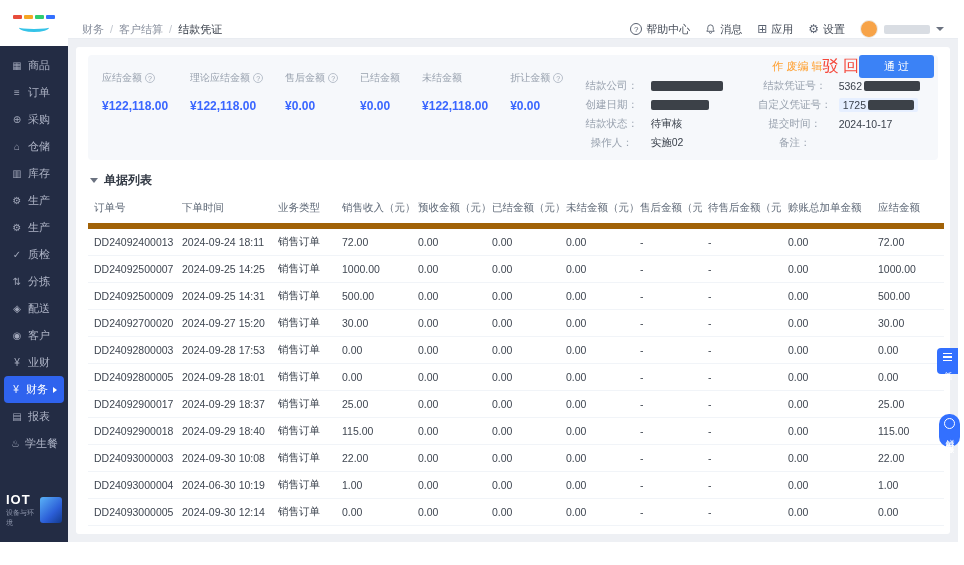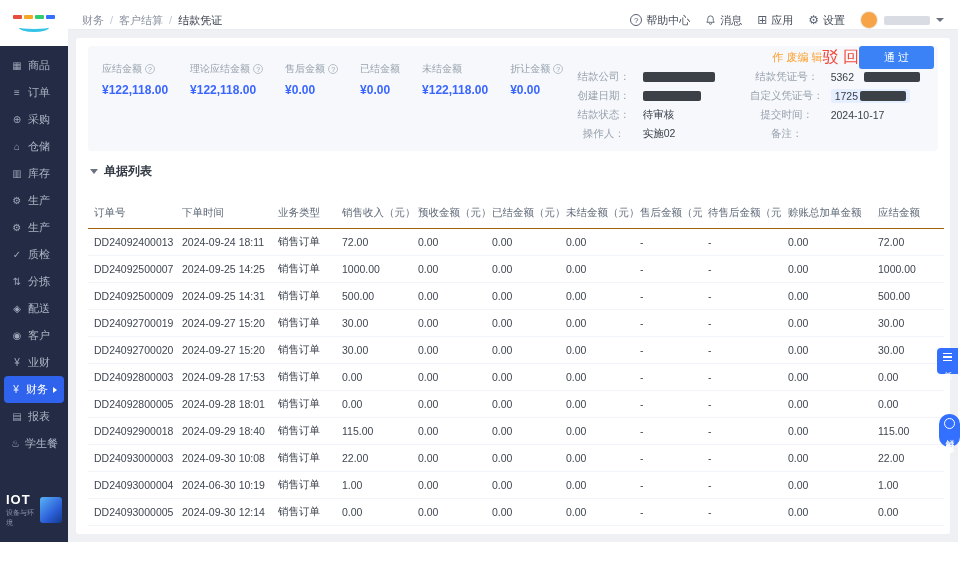--- a/index.html
+++ b/index.html
@@ -61,45 +61,45 @@
   .card{position:relative;background:#fff;border-radius:3px;height:100%;padding:8px 12px;overflow:hidden}
 
   
   .panel{position:relative;background:#f6f8fb;border-radius:4px;padding:12px 14px 10px;display:flex;min-height:74px}
   .stats{display:flex;gap:22px;align-items:flex-start;padding-top:4px}
   .stat{display:flex;flex-direction:column}
   .stat-label{font-size:10px;color:#98a1ae;display:flex;align-items:center;gap:3px;white-space:nowrap}
   .info-i{width:10px;height:10px;border:1px solid #b9c0cb;border-radius:50%;color:#9aa3b0;
     font-size:7px;display:inline-flex;align-items:center;justify-content:center;cursor:pointer}
   .info-i::after{content:"?"}
-  .stat-value{font-size:12px;font-weight:700;color:#3a66ff;margin-top:7px;white-space:nowrap}
+  .stat-value{font-size:12px;font-weight:700;color:#3a66ff;margin-top:14px;white-space:nowrap}
 
   .info{margin-left:auto;display:grid;grid-template-columns:auto auto;column-gap:30px;row-gap:5px;
     font-size:10.5px;padding-top:12px;padding-right:4px}
   .ifield{display:flex;align-items:center;white-space:nowrap}
   .ilabel{display:inline-block;min-width:74px;text-align:center;color:#98a1ae}
   .ifield.wide .ilabel{min-width:84px}
-  .ival{color:#3b424d;margin-left:2px;display:inline-flex;align-items:center;gap:10px}
+  .ival{color:#3b424d;margin-left:2px;display:inline-flex;align-items:center;gap:2px}
   .blur{display:inline-block;height:10px;border-radius:2px;background:#3c4148}
   .blur.b1{width:72px}.blur.b2{width:58px}.blur.b3{width:56px}.blur.b4{width:46px}
   .chip{background:#e6efff;border-radius:2px;padding:1px 4px;display:inline-flex;align-items:center;gap:2px;color:#3b424d}
 
   .actions{position:absolute;top:8px;right:16px;display:flex;align-items:center;font-size:11px;z-index:3}
   .link-orange{color:#ff9f2e;cursor:pointer;background:none;border:none;font-size:11px}
   .link-red{color:#f5483b;cursor:pointer;background:none;border:none;font-size:16px}
   .btn-primary{background:#3b82f6;color:#fff;border:none;border-radius:3px;padding:4px 25px;font-size:11px;cursor:pointer}
 
   
-  .section-head{display:flex;align-items:center;gap:6px;margin:12px 2px 18px;cursor:pointer}
+  .section-head{display:flex;align-items:center;gap:6px;margin:12px 2px 4px;cursor:pointer}
   .caret-sec{width:0;height:0;border-left:4px solid transparent;border-right:4px solid transparent;
     border-top:5px solid #6b7280}
   .section-title{font-size:12px;font-weight:700;color:#333a45}
 
   table.grid{width:100%;border-collapse:collapse;table-layout:fixed;font-size:10.5px}
-  table.grid th{font-weight:400;color:#616b79;text-align:left;padding:8px 6px;border-bottom:1px solid #a16207;
+  table.grid th{font-weight:400;color:#616b79;text-align:left;padding:8px 6px;border-bottom:6px solid #a16207;
     white-space:nowrap;overflow:hidden;cursor:pointer}
   table.grid td{color:#3f4651;padding:6px 6px;border-bottom:1px solid #f1f4f8;white-space:nowrap;overflow:hidden}
 
   
   .float-task{position:absolute;right:6px;top:348px;width:21px;background:#3370ff;border-radius:4px 0 0 4px;
     color:#fff;display:flex;flex-direction:column;align-items:center;padding:5px 0 6px;gap:3px;cursor:pointer;z-index:9}
   .task-icon{width:9px;height:8px;background:repeating-linear-gradient(#fff 0 1.5px,transparent 1.5px 3.5px)}
   .v-text{writing-mode:vertical-lr;font-size:9px;letter-spacing:2px;line-height:1}
   .float-cs{position:absolute;right:4px;top:414px;width:21px;background:#3370ff;border-radius:10px;
     color:#fff;display:flex;flex-direction:column;align-items:center;padding:4px 0 7px;gap:3px;cursor:pointer;z-index:9}
@@ -478,33 +478,20 @@
                 <td>500.00</td>
                 <td>0.00</td>
                 <td>0.00</td>
                 <td>0.00</td>
                 <td>-</td>
                 <td>-</td>
                 <td>0.00</td>
                 <td>500.00</td>
               </tr>
               <tr>
-                <td>DD24092700019</td>
-                <td>2024-09-27 15:20</td>
-                <td>销售订单</td>
-                <td>30.00</td>
-                <td>0.00</td>
-                <td>0.00</td>
-                <td>0.00</td>
-                <td>-</td>
-                <td>-</td>
-                <td>0.00</td>
-                <td>30.00</td>
-              </tr>
-              <tr>
                 <td>DD24092700020</td>
                 <td>2024-09-27 15:20</td>
                 <td>销售订单</td>
                 <td>30.00</td>
                 <td>0.00</td>
                 <td>0.00</td>
                 <td>0.00</td>
                 <td>-</td>
                 <td>-</td>
                 <td>0.00</td>
@@ -528,20 +515,33 @@
                 <td>2024-09-28 18:01</td>
                 <td>销售订单</td>
                 <td>0.00</td>
                 <td>0.00</td>
                 <td>0.00</td>
                 <td>0.00</td>
                 <td>-</td>
                 <td>-</td>
                 <td>0.00</td>
                 <td>0.00</td>
+              </tr>
+              <tr>
+                <td>DD24092900017</td>
+                <td>2024-09-29 18:37</td>
+                <td>销售订单</td>
+                <td>25.00</td>
+                <td>0.00</td>
+                <td>0.00</td>
+                <td>0.00</td>
+                <td>-</td>
+                <td>-</td>
+                <td>0.00</td>
+                <td>25.00</td>
               </tr>
               <tr>
                 <td>DD24092900018</td>
                 <td>2024-09-29 18:40</td>
                 <td>销售订单</td>
                 <td>115.00</td>
                 <td>0.00</td>
                 <td>0.00</td>
                 <td>0.00</td>
                 <td>-</td>

